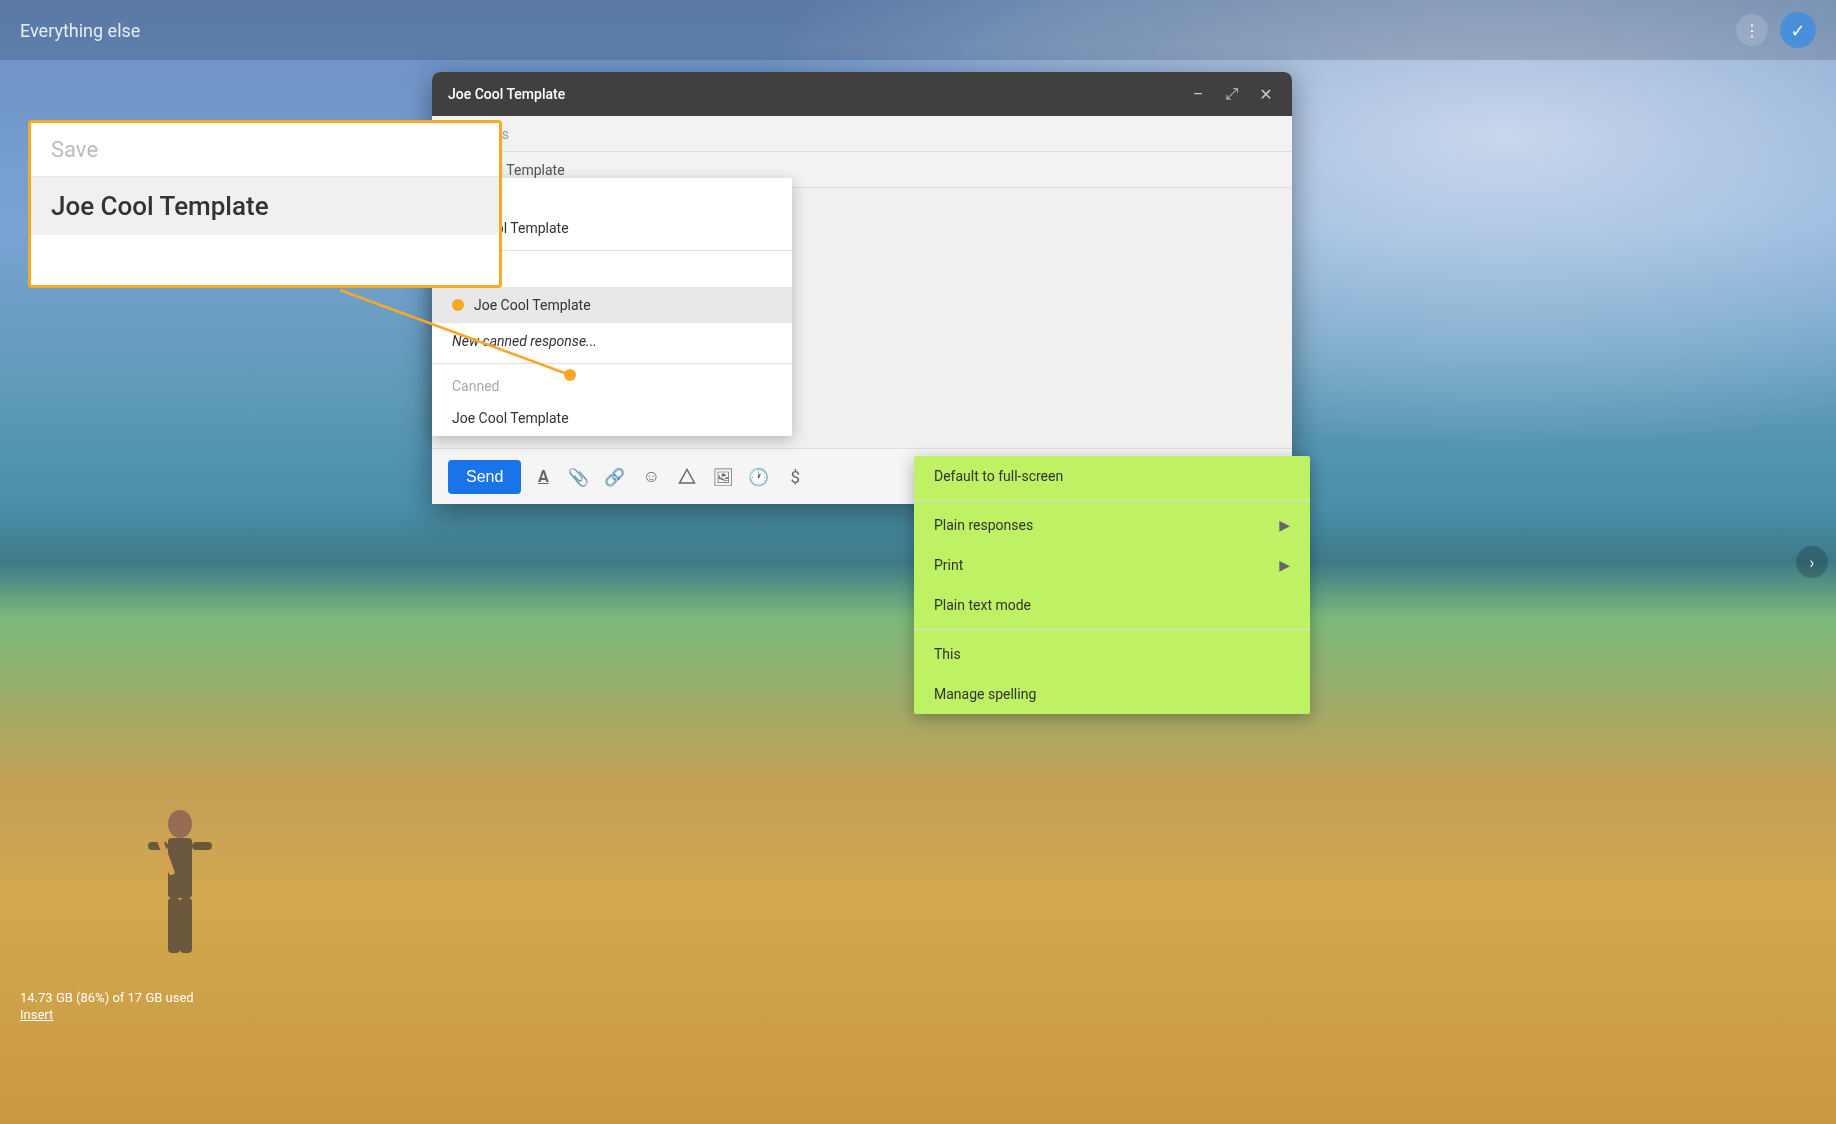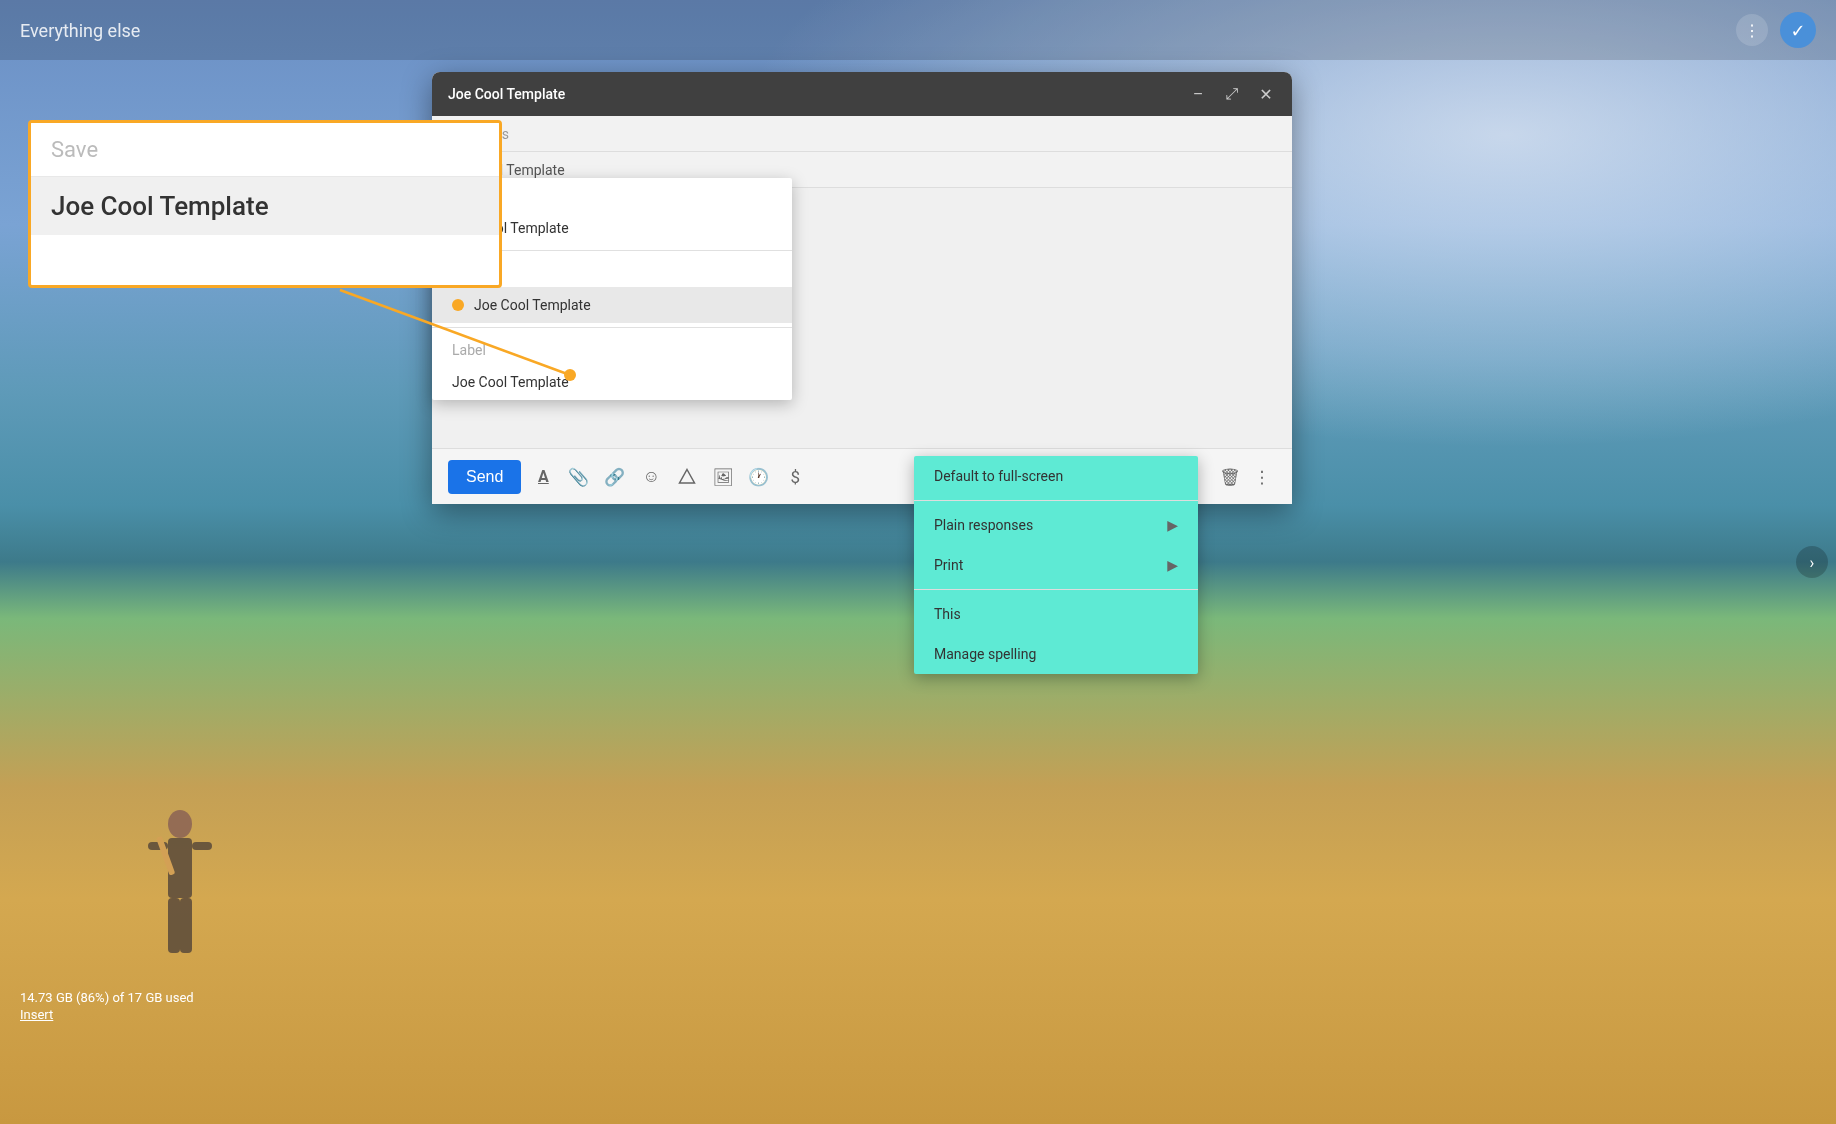--- a/index.html
+++ b/index.html
@@ -286,22 +286,22 @@
       background: #f9a825;
       margin-right: 10px;
       flex-shrink: 0;
     }
 
     
     .context-menu {
       position: absolute;
       top: 456px;
       left: 914px;
-      width: 284px;
-      background: #5eead4;
+      width: 396px;
+      background: #bef264;
       border-radius: 2px;
       box-shadow: 0 4px 16px rgba(0,0,0,0.3);
       z-index: 50;
       overflow: hidden;
     }
 
     .context-menu-item {
       padding: 12px 20px;
       font-size: 14px;
       color: #333;
@@ -478,40 +478,46 @@
   <div class="canned-section-label">Insert</div>
   <div class="canned-menu-item">
     <span>Joe Cool Template</span>
   </div>
   <div class="canned-divider"></div>
   <div class="canned-section-label">Save</div>
   <div class="canned-menu-item highlighted">
     <div class="dot-indicator"></div>
     <span>Joe Cool Template</span>
   </div>
+  <div class="canned-menu-item">
+    <span style="font-style:italic">New canned response...</span>
+  </div>
   <div class="canned-divider"></div>
-  <div class="canned-section-label">Label</div>
+  <div class="canned-section-label">Canned</div>
   <div class="canned-menu-item">
     <span>Joe Cool Template</span>
   </div>
 </div>
 
 <div class="context-menu">
   <div class="context-menu-item">
     <span>Default to full-screen</span>
   </div>
   <div class="context-menu-divider"></div>
   <div class="context-menu-item">
     <span>Plain responses</span>
     <span class="submenu-arrow">▶</span>
   </div>
   <div class="context-menu-item">
     <span>Print</span>
     <span class="submenu-arrow">▶</span>
   </div>
+  <div class="context-menu-item">
+    <span>Plain text mode</span>
+  </div>
   <div class="context-menu-divider"></div>
   <div class="context-menu-item">
     <span>This</span>
   </div>
   <div class="context-menu-item">
     <span>Manage spelling</span>
   </div>
 </div>
 
 <div class="annotation-box">

